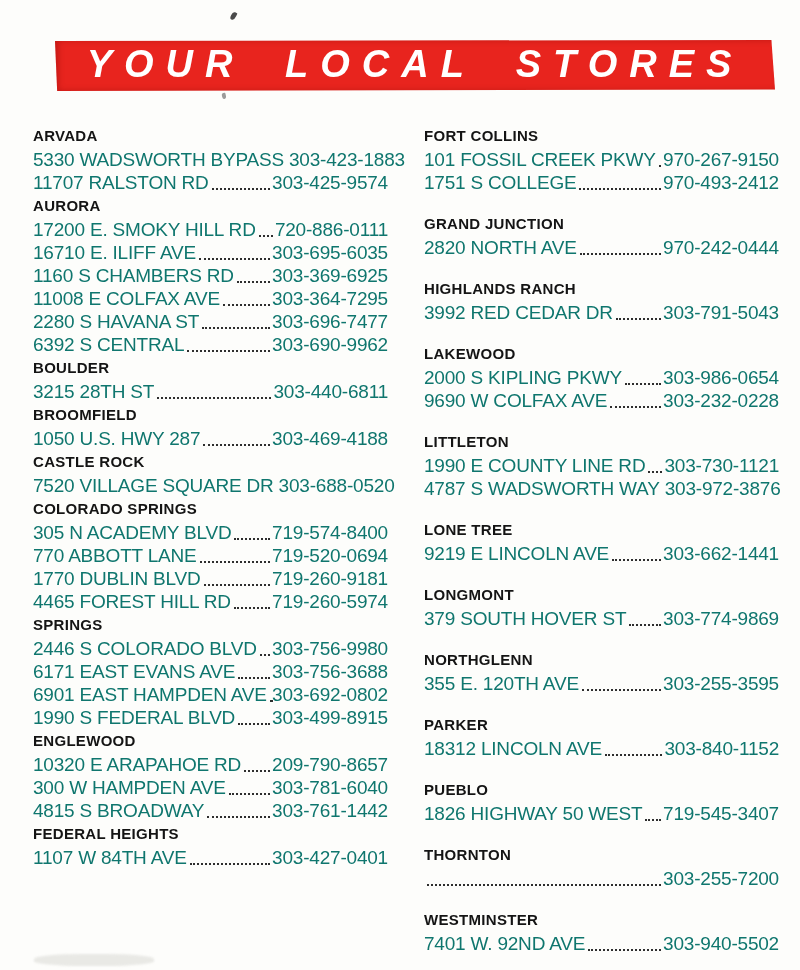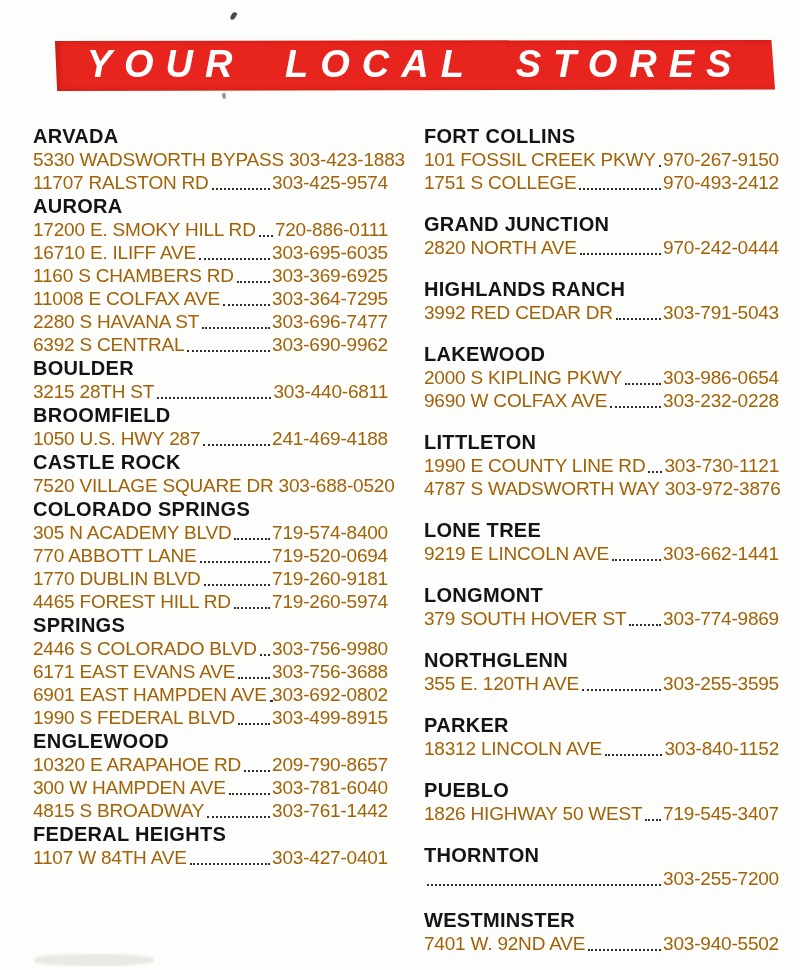--- a/index.html
+++ b/index.html
@@ -42,33 +42,33 @@
     display:flex;
     gap:36px;
   }
   .col{flex:0 0 355px;max-width:355px;}
   .city-section{margin:0;}
   .col .city-section{}
   .col.col-right .city-section{margin-top:18px;}
   .col .city-section:first-child{margin-top:0;}
   .city-name{
     margin:0;
-    font-size:20px;
+    font-size:15px;
     line-height:24px;
     font-weight:bold;
     letter-spacing:.3px;
     color:#141414;
     white-space:nowrap;
   }
   .store-row{
     display:flex;
     align-items:center;
     font-size:19px;
     line-height:23px;
-    color:#a16207;
+    color:#0f766e;
     letter-spacing:-.2px;
     white-space:nowrap;
   }
   .address,.phone{white-space:nowrap;}
   .leader{
     flex:1 1 0;
     min-width:0;
     align-self:flex-end;
     border-bottom:2.4px dotted #2e2e2e;
     margin:0 2px 4px 3px;
@@ -150,21 +150,21 @@
             <span class="address">3215 28TH ST</span>
             <span class="leader"></span>
             <span class="phone">303-440-6811</span>
           </div>
         </section>
         <section class="city-section">
           <h2 class="city-name">BROOMFIELD</h2>
           <div class="store-row">
             <span class="address">1050 U.S. HWY 287</span>
             <span class="leader"></span>
-            <span class="phone">241-469-4188</span>
+            <span class="phone">303-469-4188</span>
           </div>
         </section>
         <section class="city-section">
           <h2 class="city-name">CASTLE ROCK</h2>
           <div class="store-row">
             <span class="address">7520 VILLAGE SQUARE DR</span>
             <span class="leader"></span>
             <span class="phone">303-688-0520</span>
           </div>
         </section>

